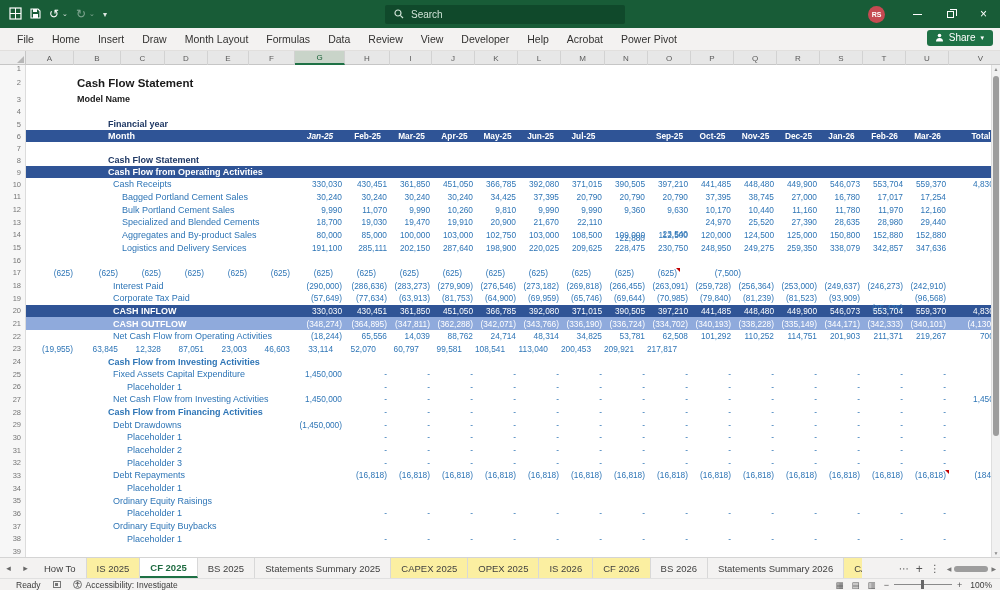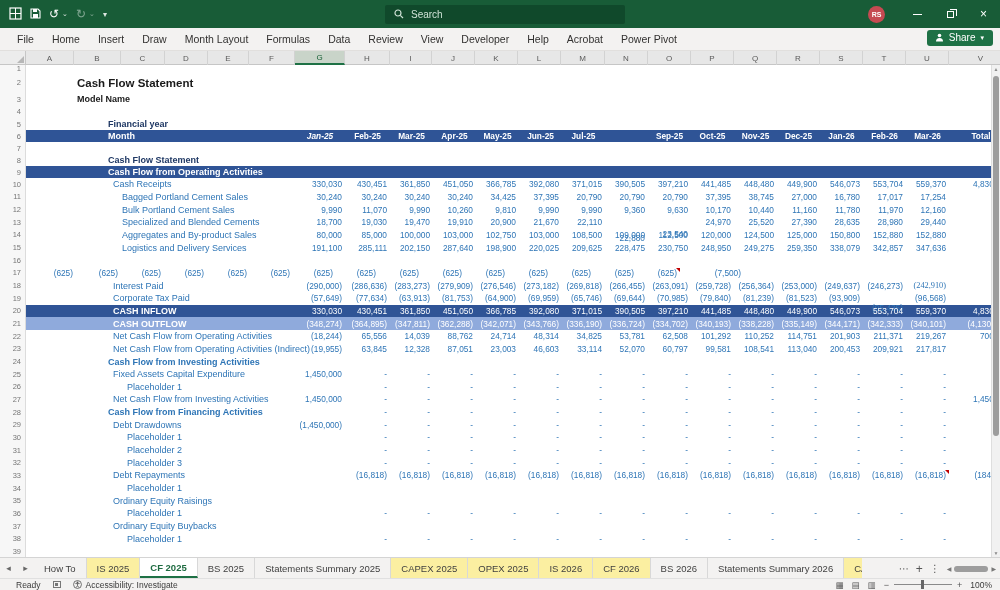--- a/index.html
+++ b/index.html
@@ -401,21 +401,21 @@
         <div class="cell" style="width: 43px;">(276,546)</div>
         <div class="cell" style="width: 43px;">(273,182)</div>
         <div class="cell" style="width: 43px;">(269,818)</div>
         <div class="cell" style="width: 43px;">(266,455)</div>
         <div class="cell" style="width: 43px;">(263,091)</div>
         <div class="cell" style="width: 43px;">(259,728)</div>
         <div class="cell" style="width: 43px;">(256,364)</div>
         <div class="cell" style="width: 43px;">(253,000)</div>
         <div class="cell" style="width: 43px;">(249,637)</div>
         <div class="cell" style="width: 43px;">(246,273)</div>
-        <div class="cell" style="width: 43px; font-family: Liberation Serif, serif;">(242,910)</div>
+        <div class="cell" style="width: 43px;">(242,910)</div>
         <div class="cell" style="width: 64px;"></div>
       </div>
       <div class="sheet-row rs-blue">
         <div class="row-num">19</div>
         <div class="row-label ind-1">Corporate Tax Paid</div>
         <div class="cell" style="width: 50px;">(57,649)</div>
         <div class="cell" style="width: 45px;">(77,634)</div>
         <div class="cell" style="width: 43px;">(63,913)</div>
         <div class="cell" style="width: 43px;">(81,753)</div>
         <div class="cell" style="width: 43px;">(64,900)</div>
@@ -486,21 +486,20 @@
         <div class="cell" style="width: 43px;">101,292</div>
         <div class="cell" style="width: 43px;">110,252</div>
         <div class="cell" style="width: 43px;">114,751</div>
         <div class="cell" style="width: 43px;">201,903</div>
         <div class="cell" style="width: 43px;">211,371</div>
         <div class="cell" style="width: 43px;">219,267</div>
         <div class="cell" style="width: 64px;">700,550</div>
       </div>
       <div class="sheet-row rs-blue">
         <div class="row-num">23</div>
-        <div class="row-label ind-1">Net Cash Flow from Operating Activities (Indirect)</div>
         <div class="cell" style="width: 50px;">(19,955)</div>
         <div class="cell" style="width: 45px;">63,845</div>
         <div class="cell" style="width: 43px;">12,328</div>
         <div class="cell" style="width: 43px;">87,051</div>
         <div class="cell" style="width: 43px;">23,003</div>
         <div class="cell" style="width: 43px;">46,603</div>
         <div class="cell" style="width: 43px;">33,114</div>
         <div class="cell" style="width: 43px;">52,070</div>
         <div class="cell" style="width: 43px;">60,797</div>
         <div class="cell" style="width: 43px;">99,581</div>

